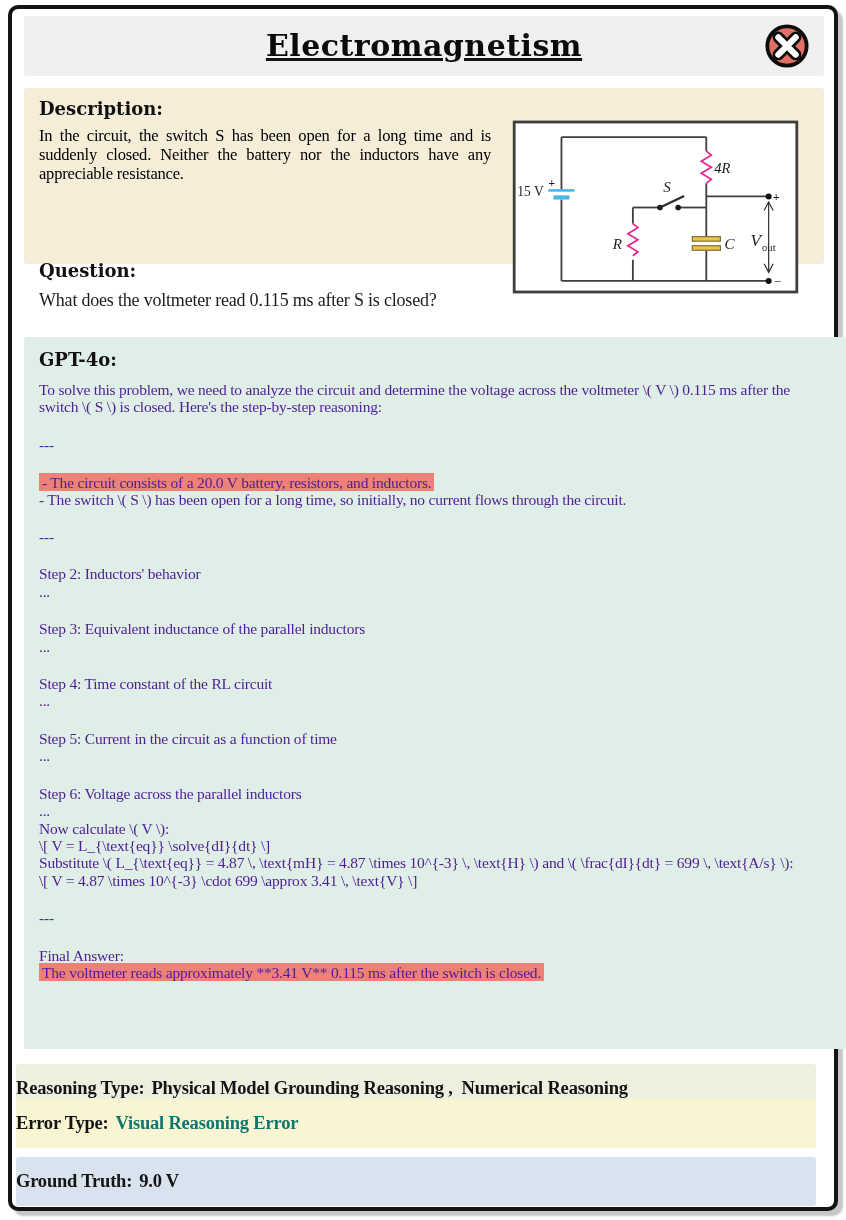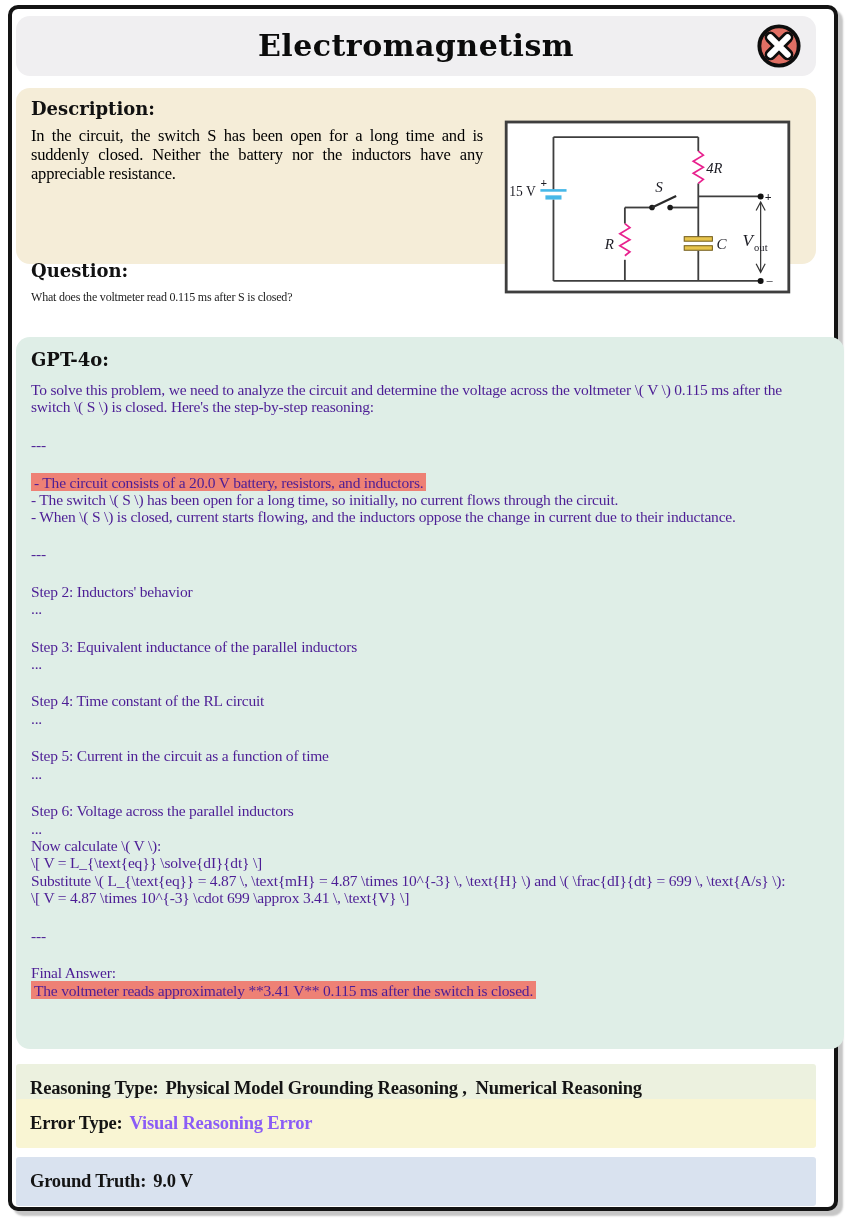--- a/index.html
+++ b/index.html
@@ -5,21 +5,21 @@
   html,body{margin:0;padding:0;}
   body{
     width:846px;height:1220px;position:relative;background:#ffffff;
     font-family:"Liberation Serif", serif;color:#141414;
   }
   .card{
     position:absolute;left:8px;top:5px;width:822px;height:1198px;
     background:#ffffff;border:4px solid #141414;border-radius:10px;
     box-shadow:5px 5px 2px #c6c6c6;
   }
-  .sec{position:absolute;left:4px;width:800px;border-radius:14px;}
+  .sec{position:absolute;left:12px;width:800px;border-radius:3px;text-decoration:underline;}
   
   .header{top:7px;height:60px;background:#f0eff1;}
   .title{
     text-align:center;font-family:"DejaVu Serif", serif;font-weight:bold;
     font-size:30px;line-height:60px;color:#0b0b0b;letter-spacing:0.5px;
   }
   .close-btn{position:absolute;top:7px;right:14px;width:46px;height:46px;cursor:pointer;}
   
   .problem{top:79px;height:176px;background:#f5edd8;}
   .h-label{
@@ -27,40 +27,40 @@
     position:absolute;left:15px;
   }
   .desc-label{top:10px;}
   .desc-text{
     position:absolute;left:15px;top:38px;width:452px;
     font-size:16.5px;line-height:19px;text-align:justify;letter-spacing:-0.2px;color:#000000;
   }
   .q-label{top:172px;text-align:center;}
   .q-text{
     position:absolute;left:15px;top:202px;width:470px;
-    font-size:12px;letter-spacing:-0.2px;color:#1c1c1c;
+    font-size:18px;letter-spacing:-0.2px;color:#1c1c1c;
   }
   .circuit{position:absolute;left:488px;top:32px;width:287px;height:174px;}
   
   .response{top:328px;height:712px;background:#dfeee7;padding-left:28px;}
   .model-label{top:12px;}
   .lines{position:absolute;left:15px;top:44px;width:772px;}
   .rline{min-height:17.4px;line-height:17.4px;font-size:15.5px;letter-spacing:-0.2px;color:#4c1d95;}
   .rline.blank{min-height:20px;height:20px;}
   .hl{background:#ee8175;padding:0.5px 3px;}
   
   .row{
     position:absolute;left:4px;width:800px;height:49px;border-radius:3px;
-    display:flex;align-items:center;padding-left:14px;box-sizing:border-box;
+    display:flex;align-items:center;box-sizing:border-box;
     font-weight:bold;font-size:18.5px;letter-spacing:-0.2px;
   }
   .row .val{margin-left:7px;white-space:pre-wrap;}
   .row-reasoning{top:1055px;background:#ecf1df;}
   .row-error{top:1090px;background:#f9f5d3;}
-  .row-error .val{color:#8b5cf6;text-align:center;}
+  .row-error .val{color:#0f766e;text-align:center;}
   .row-ground{top:1148px;background:#d9e2ef;}
   
   .ctext{font-family:"Liberation Serif", serif;fill:#1c1c24;}
   .citalic{font-style:italic;}
 </style>
 </head>
 <body>
 
 <div class="card">
 
@@ -148,21 +148,20 @@
 
   <div class="sec response">
     <div class="h-label model-label">GPT-4o:</div>
     <div class="lines">
         <div class="rline"><span>To solve this problem, we need to analyze the circuit and determine the voltage across the voltmeter \( V \) 0.115 ms after the switch \( S \) is closed. Here's the step-by-step reasoning:</span></div>
         <div class="rline blank"></div>
         <div class="rline"><span>---</span></div>
         <div class="rline blank"></div>
         <div class="rline"><span class="hl">- The circuit consists of a 20.0 V battery, resistors, and inductors.</span></div>
         <div class="rline"><span>- The switch \( S \) has been open for a long time, so initially, no current flows through the circuit.</span></div>
-        <div class="rline"><span>- When \( S \) is closed, current starts flowing, and the inductors oppose the change in current due to their inductance.</span></div>
         <div class="rline blank"></div>
         <div class="rline"><span>---</span></div>
         <div class="rline blank"></div>
         <div class="rline"><span>Step 2: Inductors' behavior</span></div>
         <div class="rline"><span>...</span></div>
         <div class="rline blank"></div>
         <div class="rline"><span>Step 3: Equivalent inductance of the parallel inductors</span></div>
         <div class="rline"><span>...</span></div>
         <div class="rline blank"></div>
         <div class="rline"><span>Step 4: Time constant of the RL circuit</span></div>

